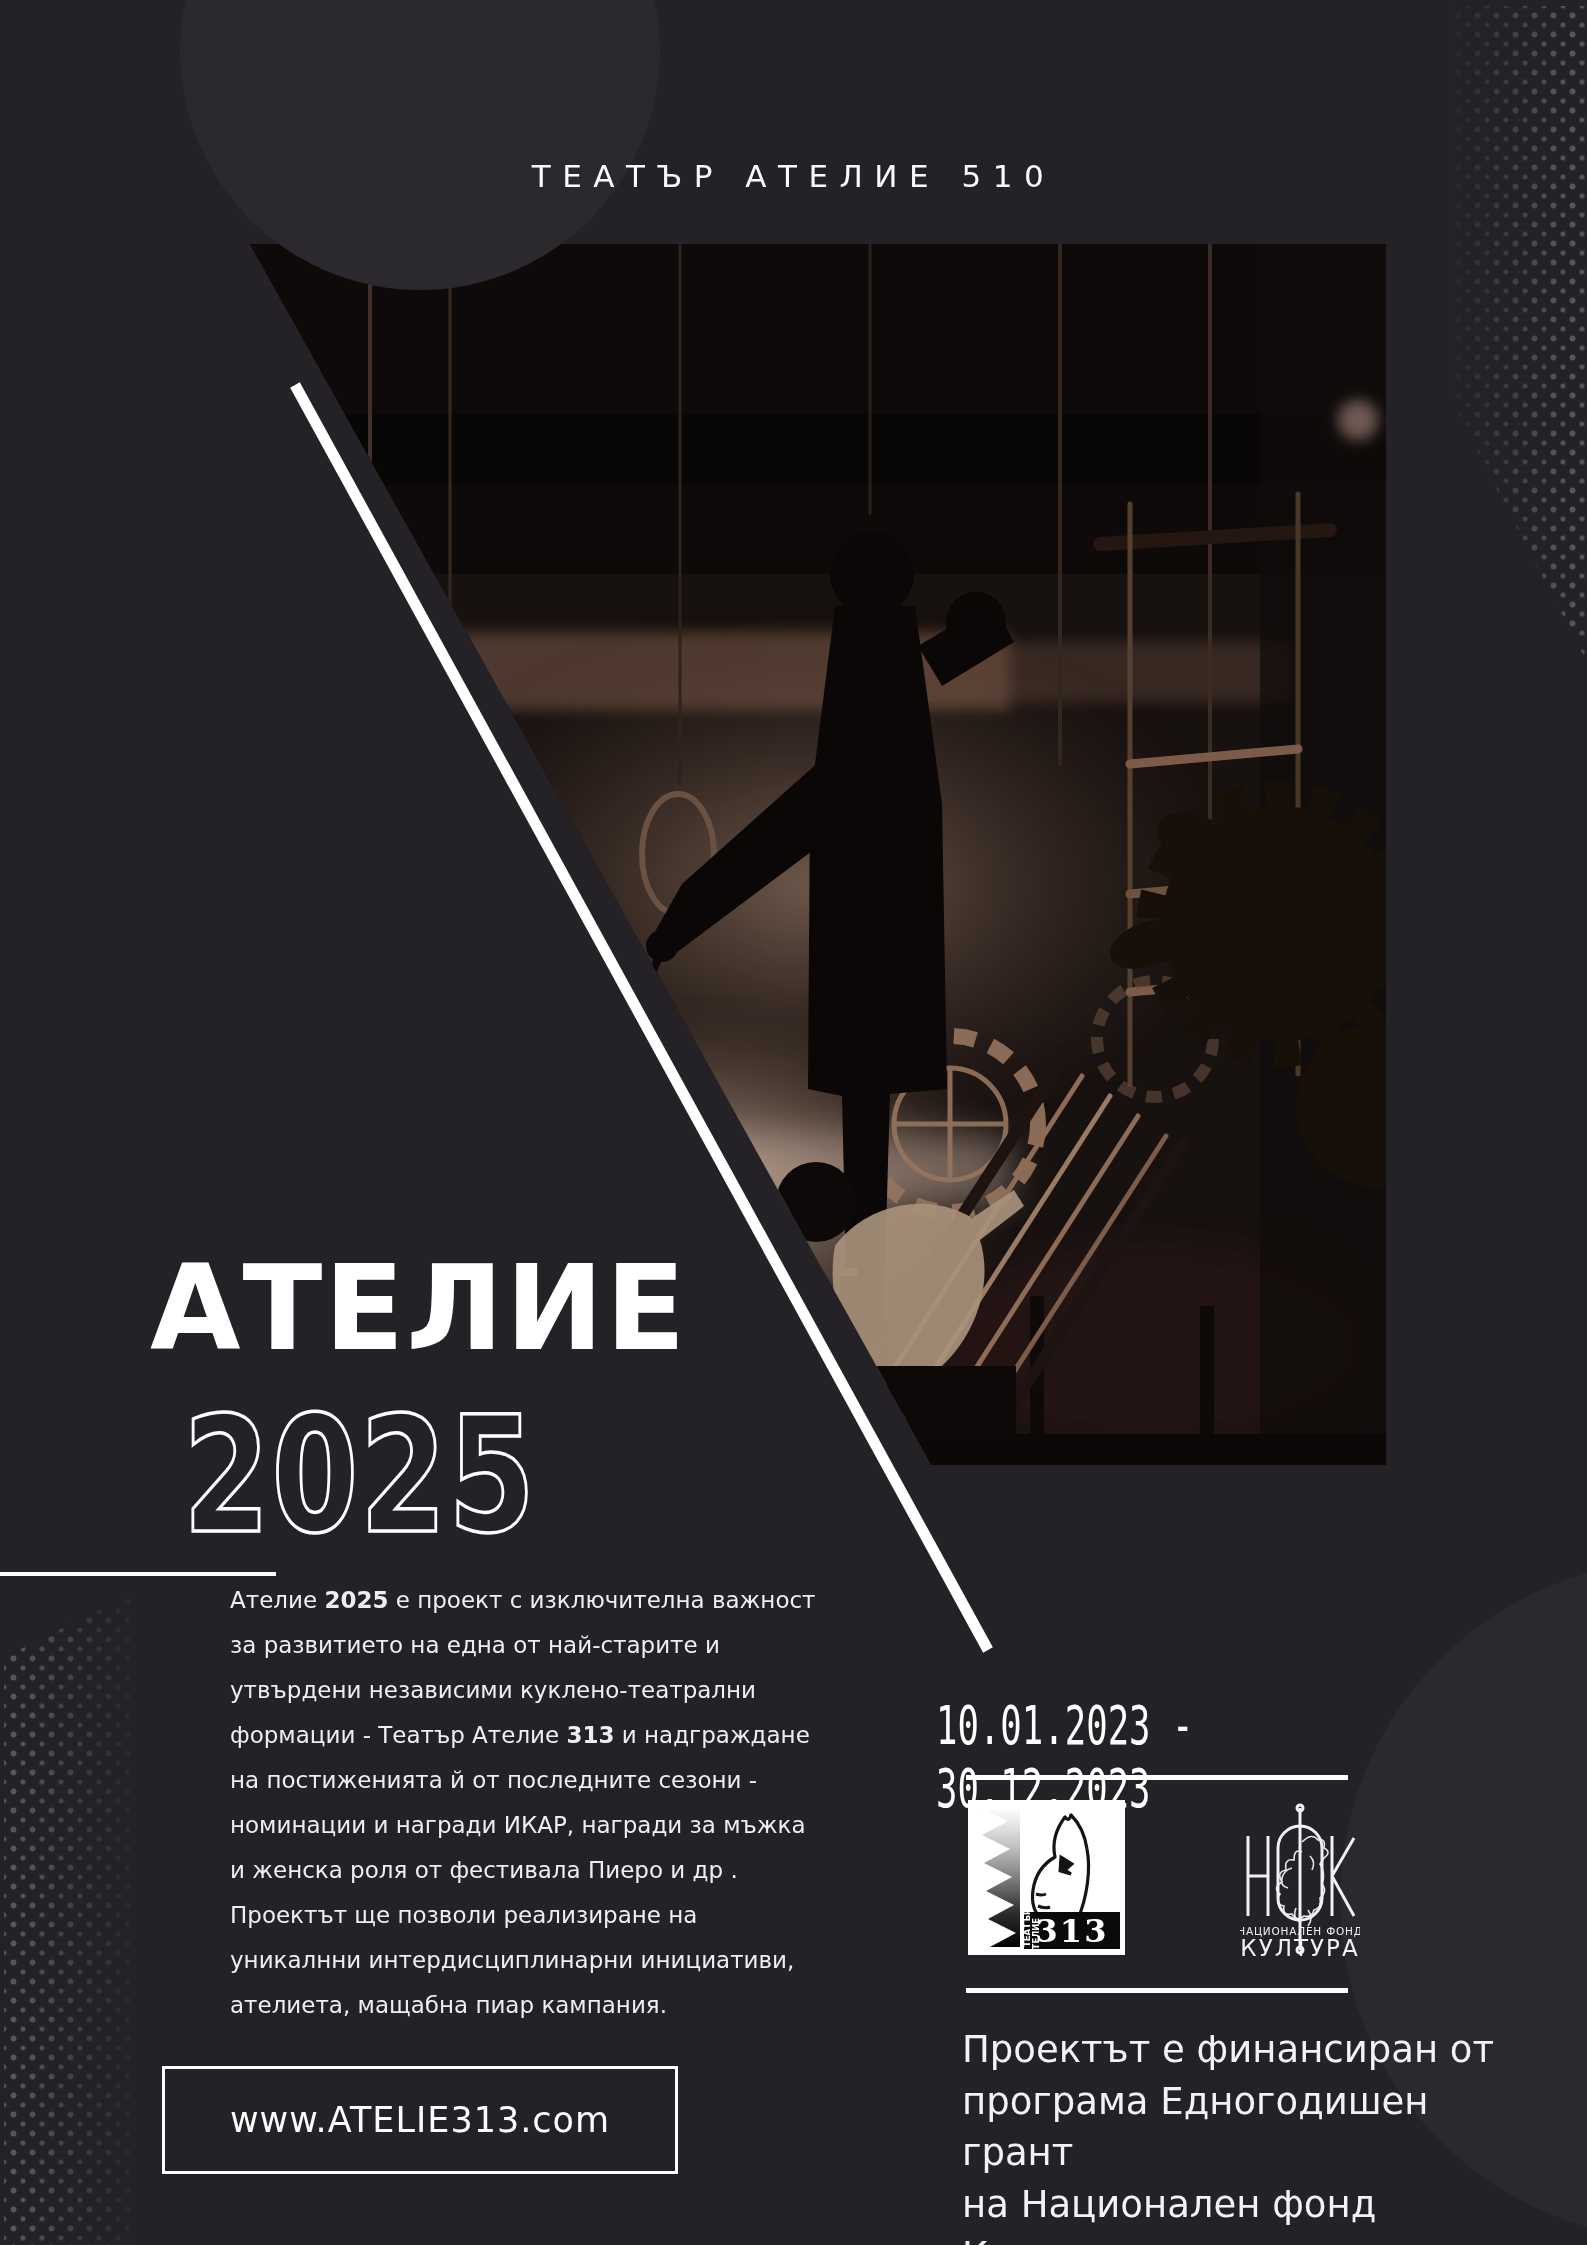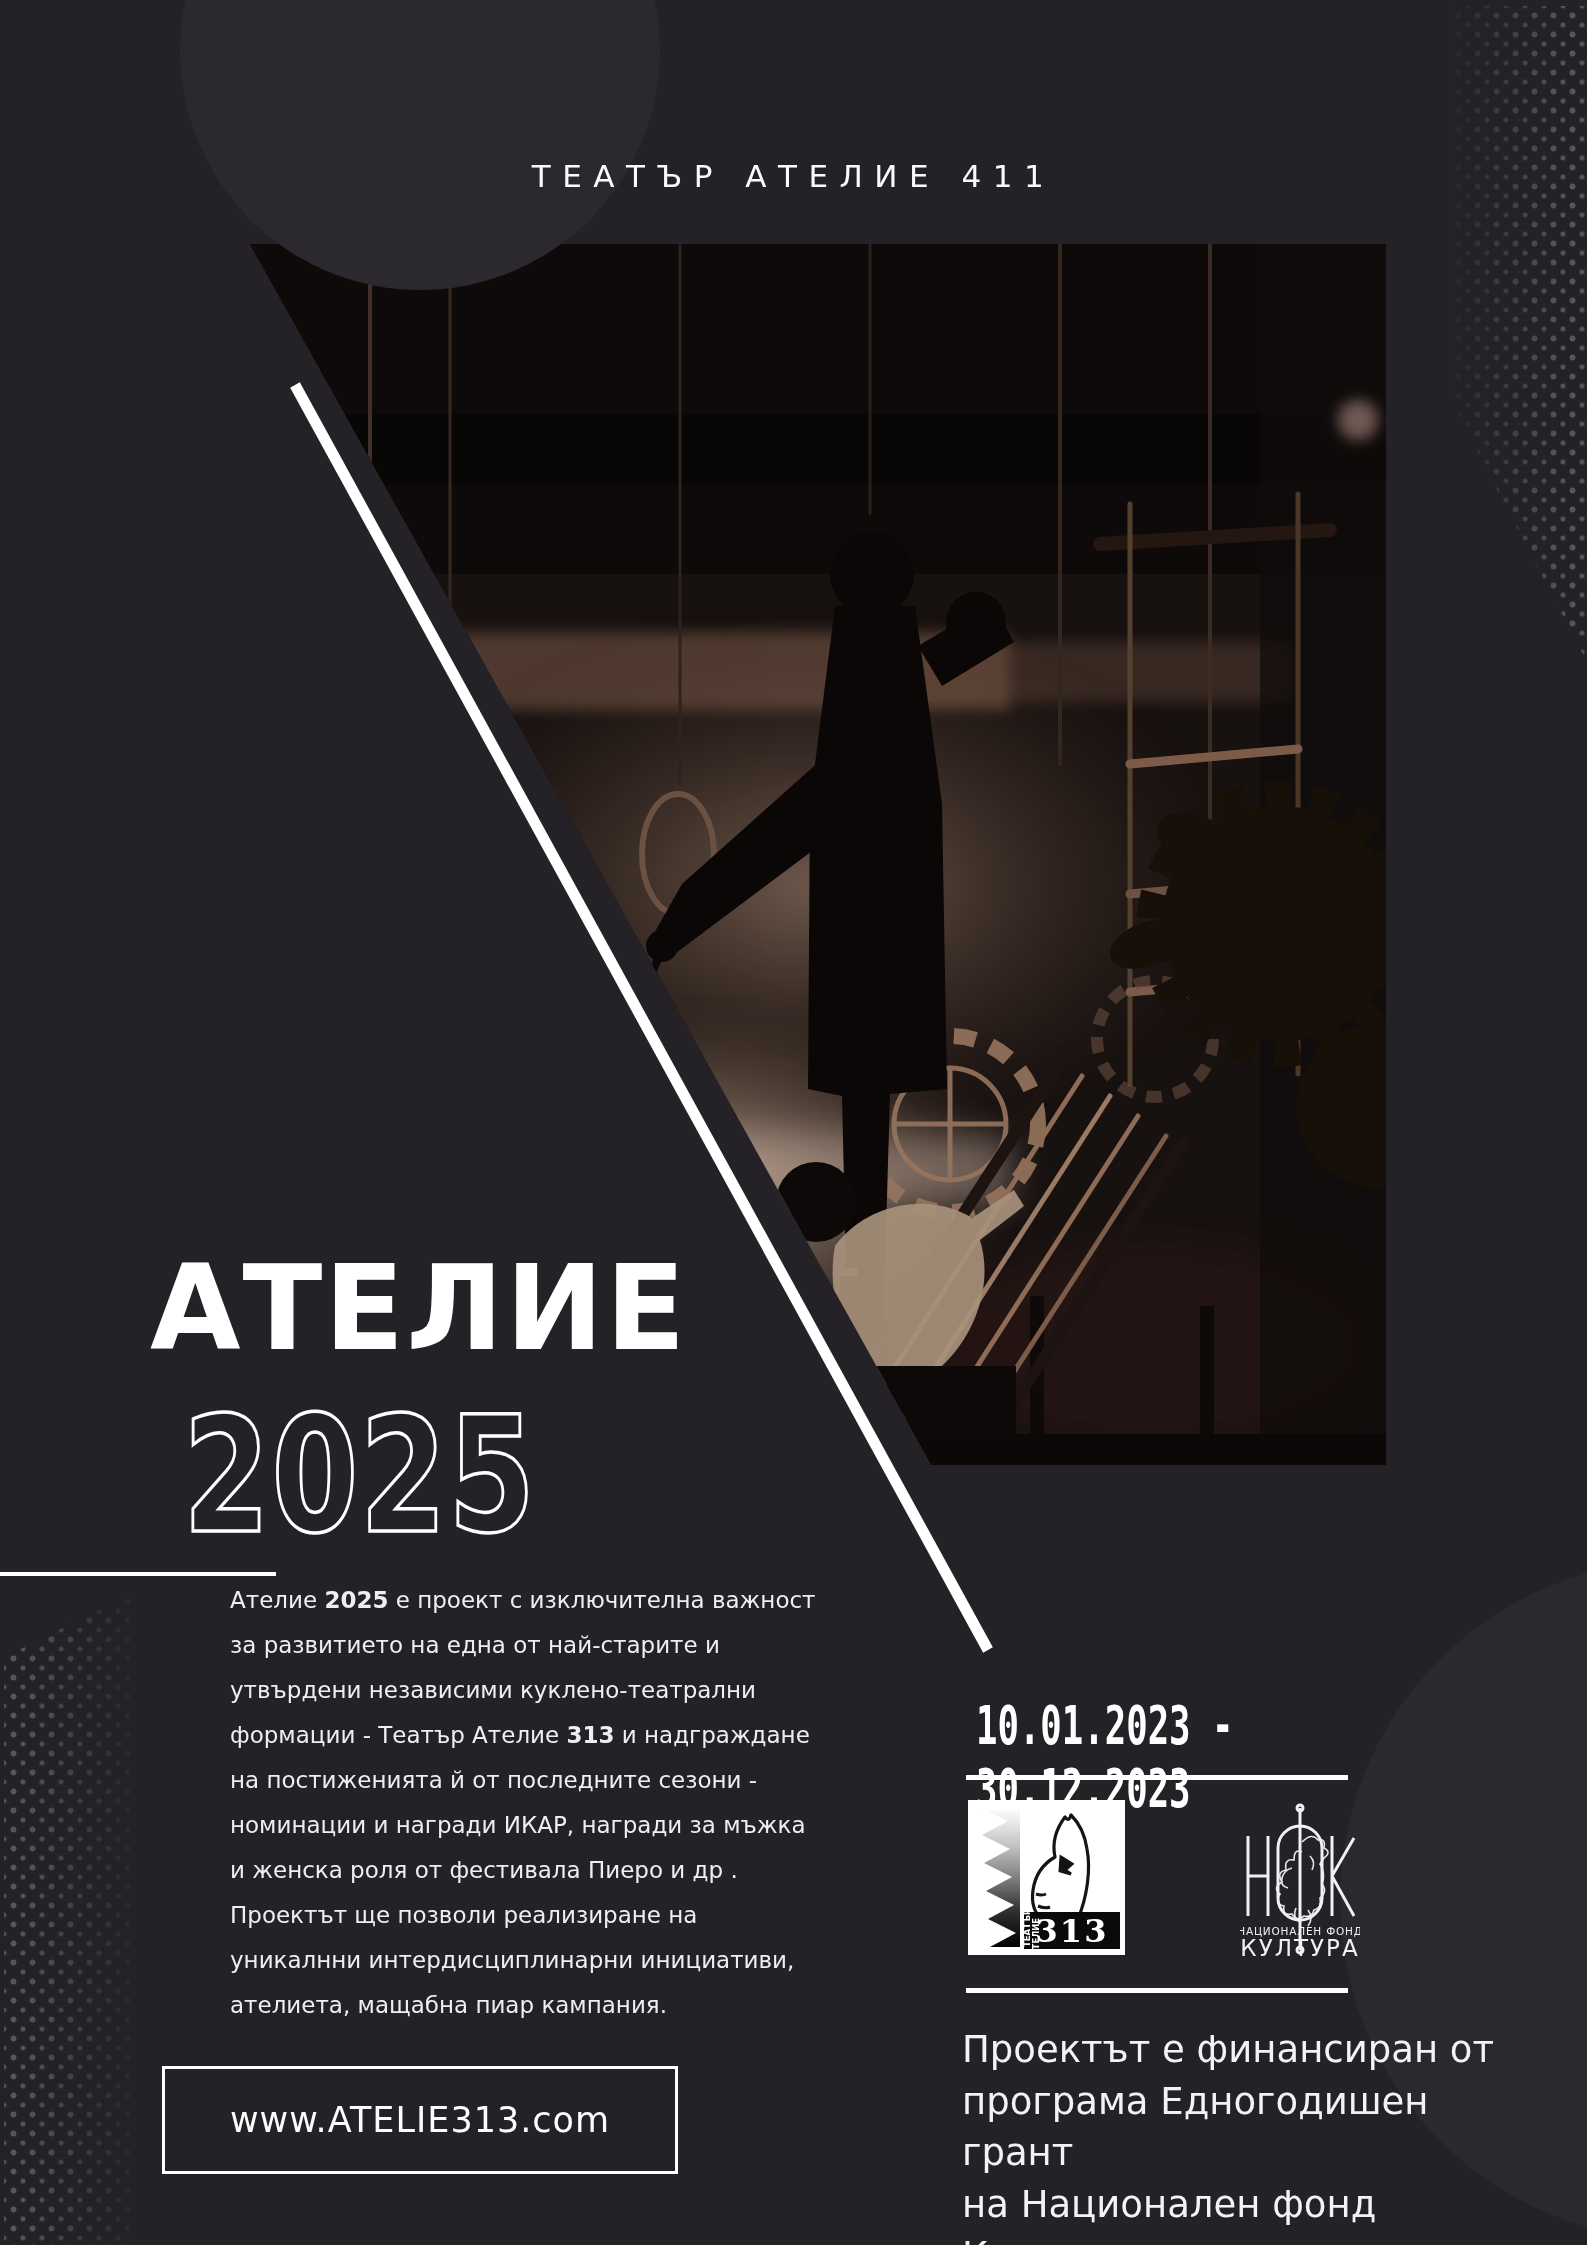--- a/index.html
+++ b/index.html
@@ -45,21 +45,21 @@
   .title{left:0; top:158px; width:1587px; text-align:center;
     color:#fbfafb; font-size:31px; letter-spacing:11.5px; font-weight:400; z-index:4;}
   .heading{left:150px; top:1250px; color:var(--white); font-weight:bold;
     font-size:117px; letter-spacing:2px; line-height:1; z-index:4;}
   .year{left:183px; top:1396px; font-size:160px; font-weight:bold; line-height:1;
     letter-spacing:2px; color:transparent; -webkit-text-stroke:3.5px var(--white);
     transform:scaleX(0.78); transform-origin:left top; z-index:4;}
   .body-text{left:230px; top:1578px; width:680px; color:var(--ink);
     font-size:23px; line-height:45px; white-space:pre-line; z-index:4;}
   .body-text b{font-weight:bold;}
-  .date-wrap{left:976px; top:1694px; z-index:4;font-weight:bold;}
+  .date-wrap{left:936px; top:1694px; z-index:4;}
   .date{display:inline-block; color:var(--white); font-family:"DejaVu Sans Mono", monospace;
     font-size:54px; letter-spacing:0px; transform:scaleX(0.66); transform-origin:left top;}
   .rule{background:var(--white); height:5px; width:382px; left:966px; z-index:4;}
   .rule-1{top:1775px;} .rule-2{top:1988px;}
   .funding{left:962px; top:2024px; width:560px; color:#f4f2f4;
     font-size:37px; line-height:51.5px; white-space:pre-line; z-index:4;}
   .site-box{left:162px; top:2066px; width:510px; height:102px;
     border:3px solid var(--white); display:flex; align-items:center; justify-content:center;
     z-index:4; cursor:pointer;}
   .site-box span{color:#fdfcfd; font-size:35px; font-weight:normal; letter-spacing:1px;}
@@ -179,21 +179,21 @@
   <div class="abs circle-tl"></div>
   <div class="abs circle-br"></div>
   <div class="abs dots dots-tr"></div>
   <div class="abs dots dots-bl"></div>
 
   <svg class="abs lines">
     <line x1="295" y1="385" x2="988" y2="1650" stroke="#ffffff" stroke-width="11"></line>
     <line x1="0" y1="1574" x2="276" y2="1574" stroke="#ffffff" stroke-width="4"></line>
   </svg>
 
-  <div class="abs title">ТЕАТЪР АТЕЛИЕ 411</div>
+  <div class="abs title">ТЕАТЪР АТЕЛИЕ 510</div>
   <div class="abs heading">АТЕЛИЕ</div>
   <div class="abs year">2025</div>
   <div class="abs body-text">Ателие <b>2025</b> е проект с изключителна важност
 за развитието на една от най-старите и
 утвърдени независими куклено-театрални
 формации - Театър Ателие <b>313</b> и надграждане
 на постиженията й от последните сезони -
 номинации и награди ИКАР, награди за мъжка
 и женска роля от фестивала Пиеро и др .
 Проектът ще позволи реализиране на

